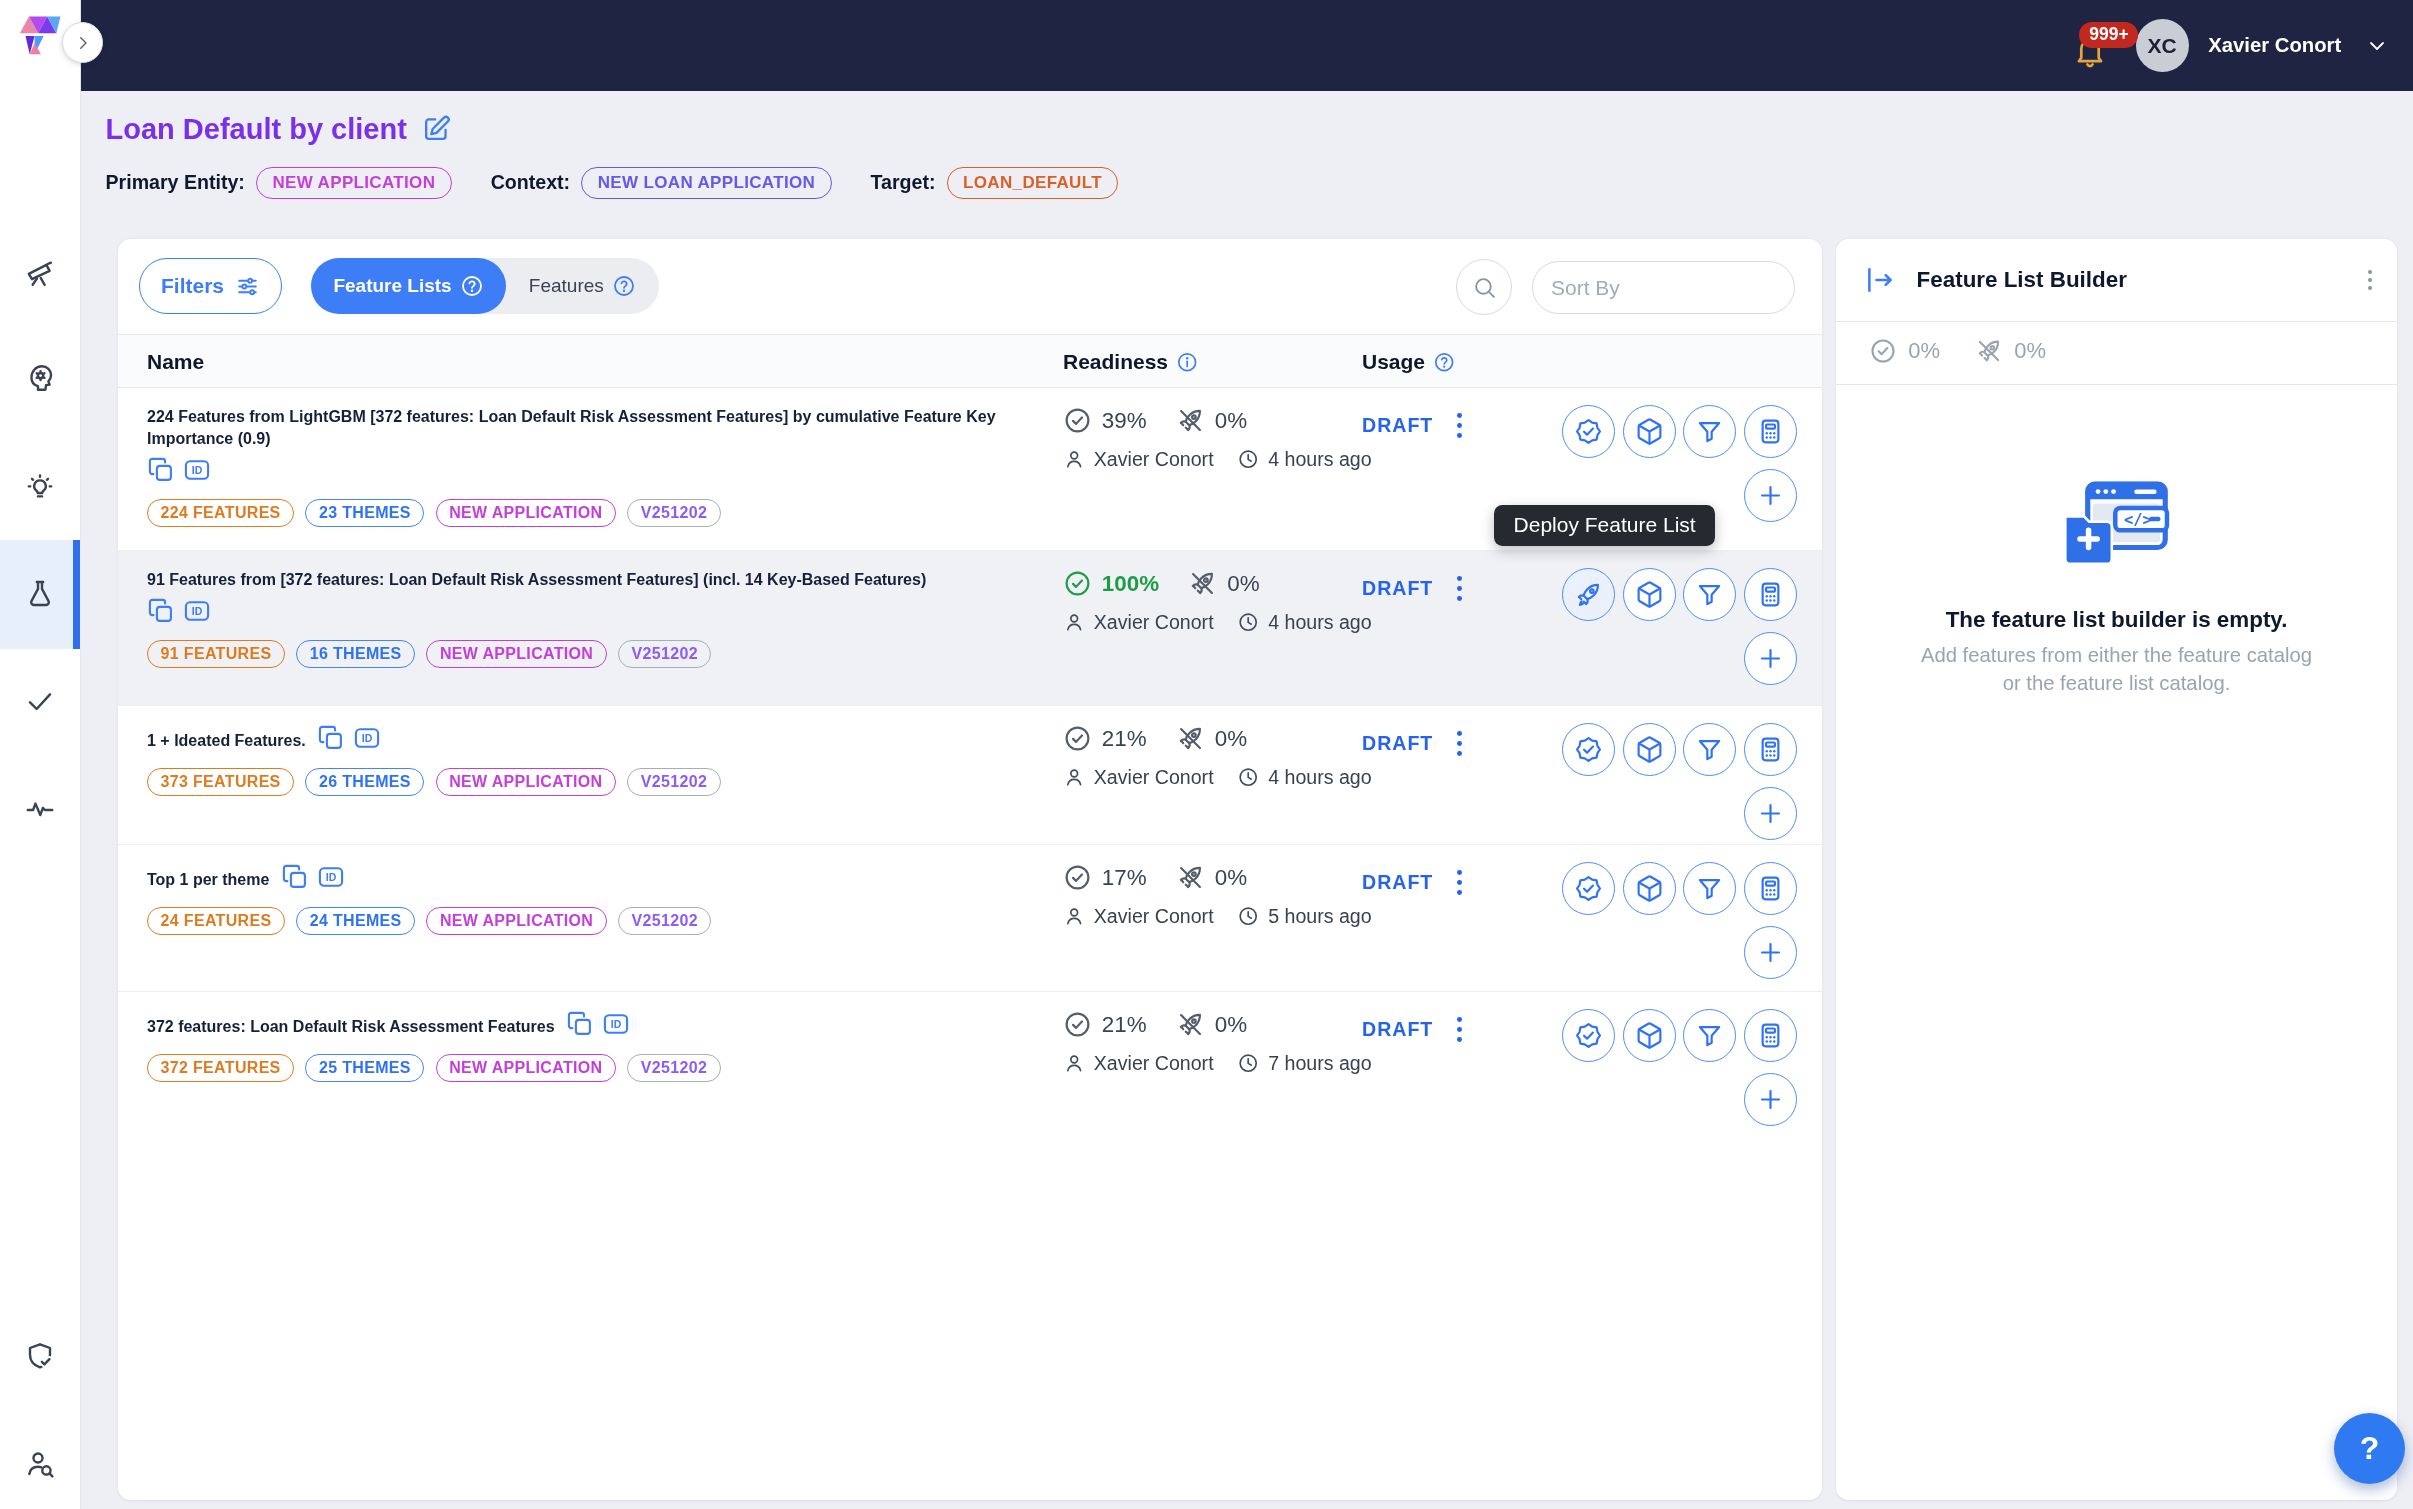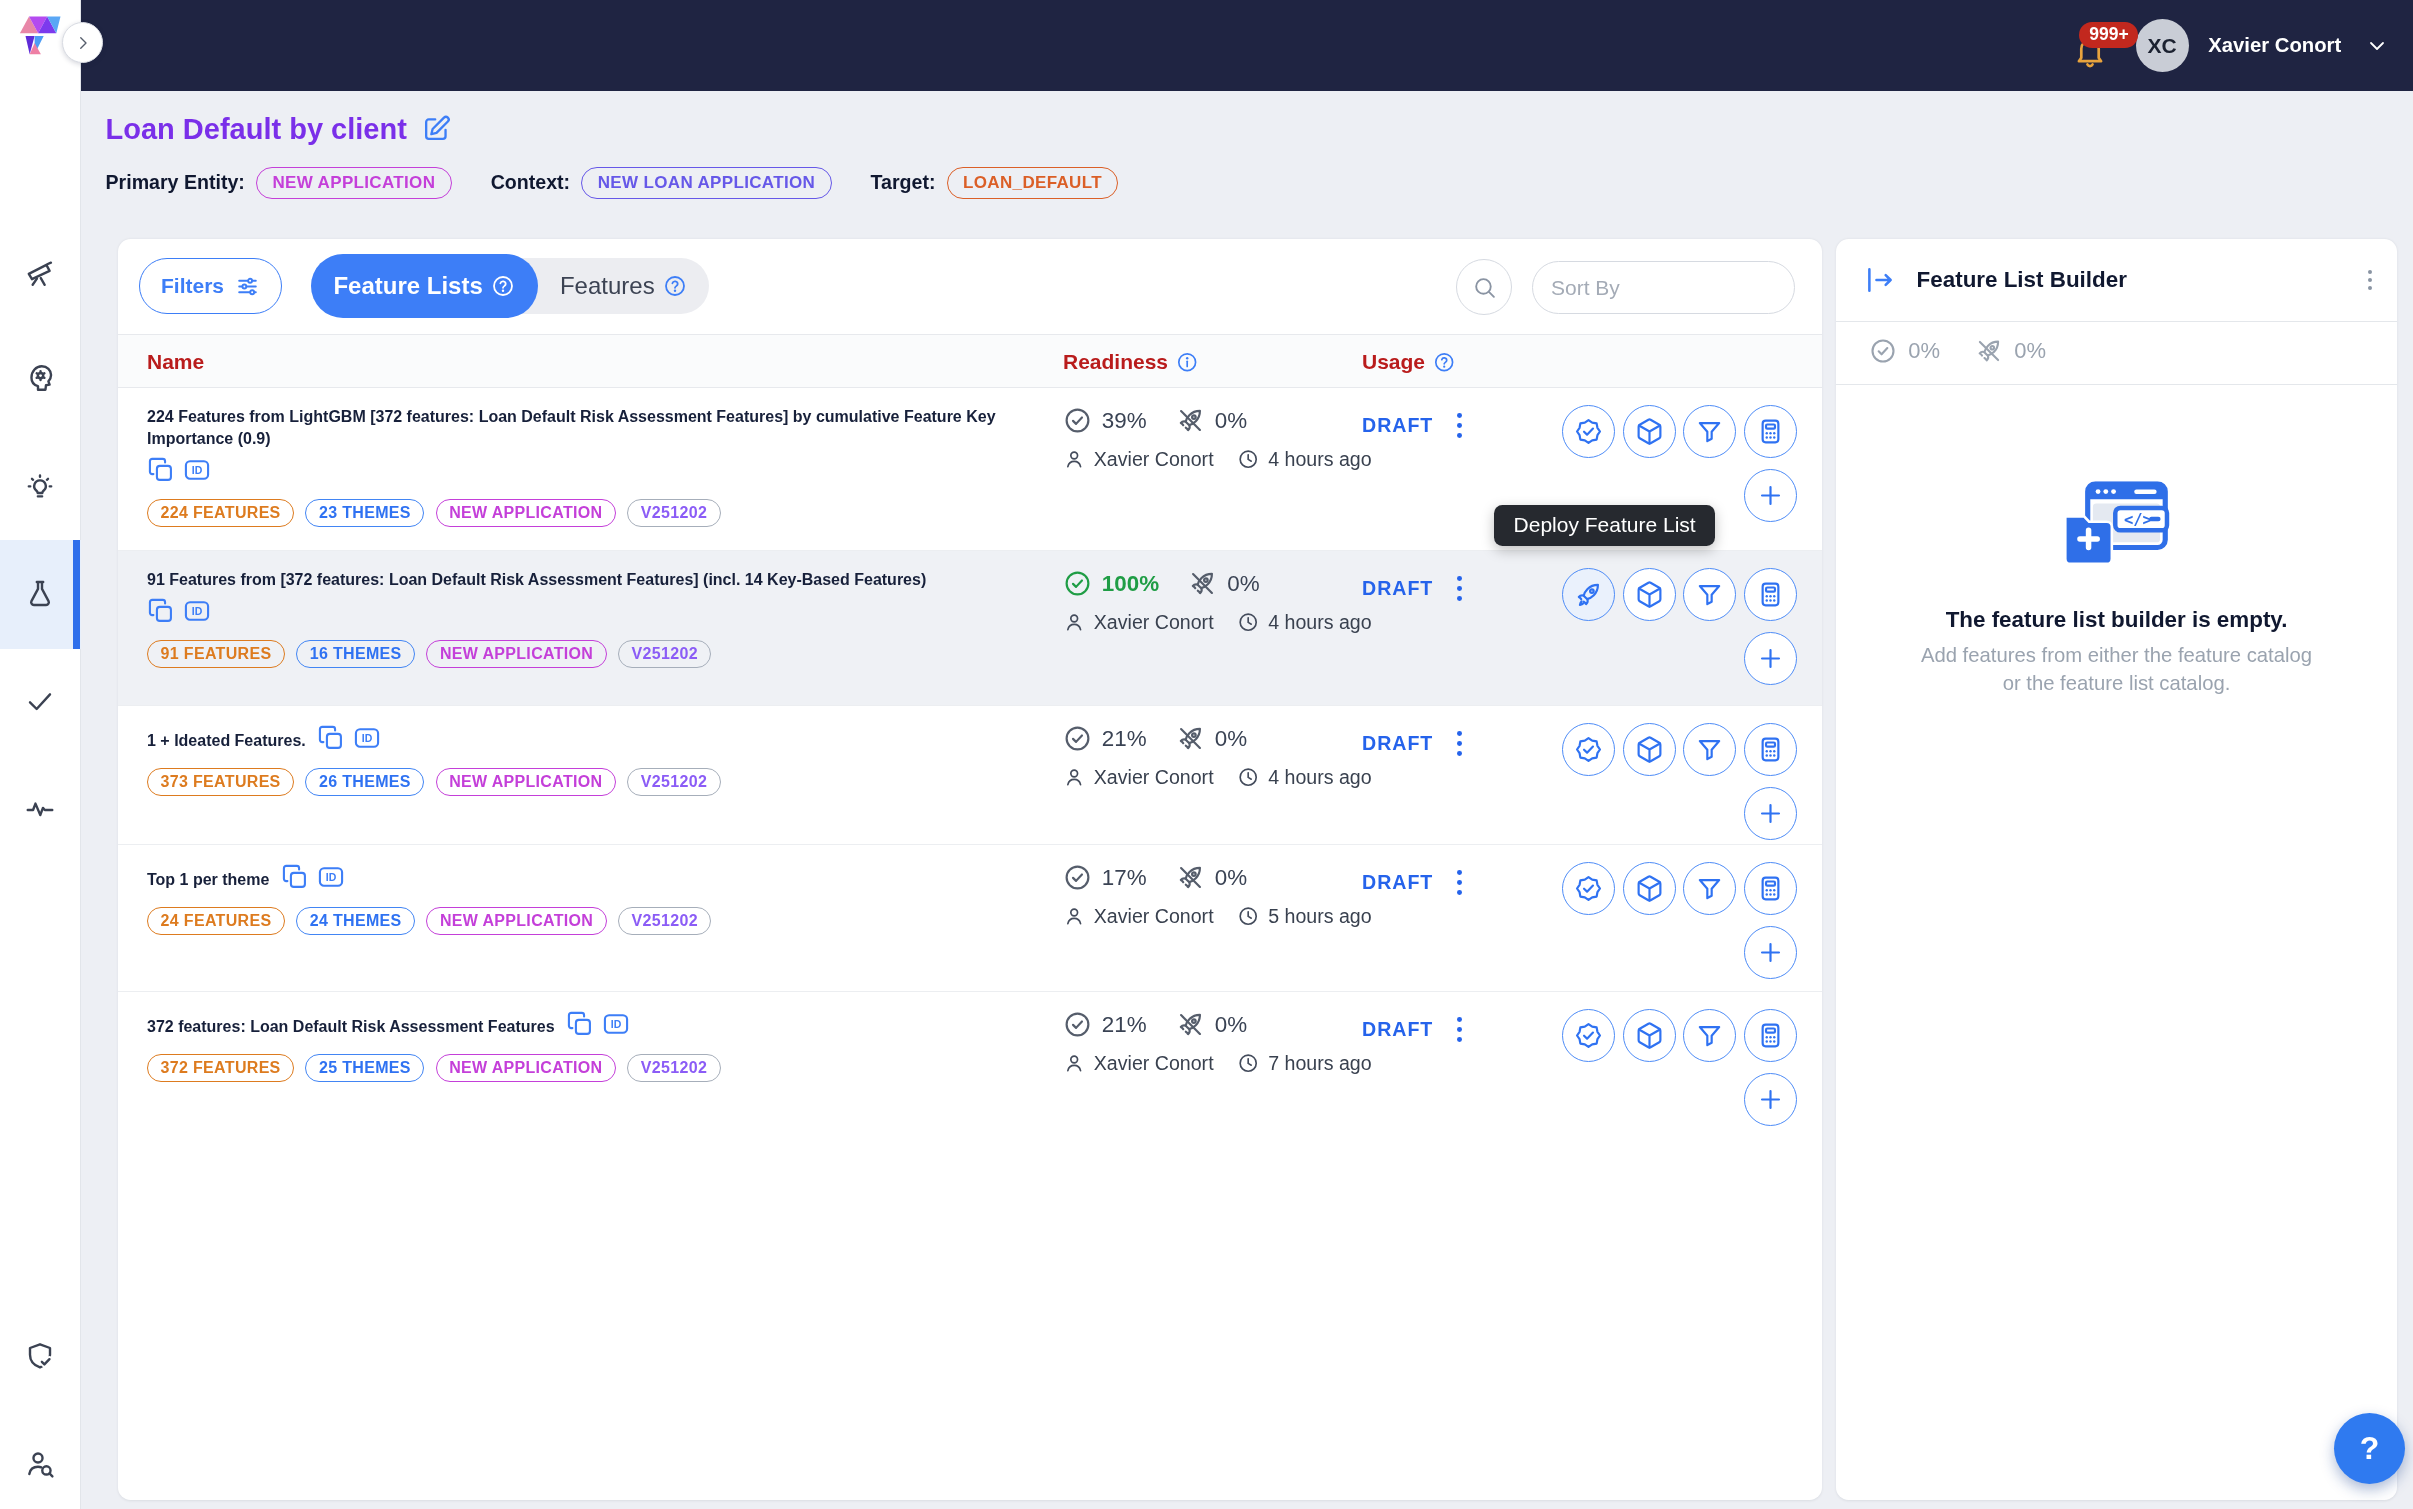--- a/index.html
+++ b/index.html
@@ -65,40 +65,40 @@
   .builder{left:1755px;top:148px;width:561px;height:1261px}
 
   
   .toolbar{position:absolute;left:0;top:0;right:0;height:95px}
   .filters-btn{position:absolute;left:21px;top:19px;height:56px;border-radius:700px;
     border:1.4px solid var(--blue);background:#fff;color:var(--blue);display:flex;align-items:center;
     gap:11.2px;padding:0 21px;font-size:21px;font-weight:700;cursor:pointer}
   .filters-btn svg{width:25px;height:25px;stroke-width:2}
   .tabs{position:absolute;left:193px;top:19px;height:56px;background:#ECEDF1;border-radius:700px;
     display:flex;align-items:center;padding:0}
-  .tab{display:flex;align-items:center;gap:8.4px;height:64px;border-radius:700px;
-    padding:0 22.4px;font-size:24px;color:#3C4353;cursor:pointer}
+  .tab{display:flex;align-items:center;gap:8.4px;height:56px;border-radius:700px;
+    padding:0 22.4px;font-size:19px;color:#3C4353;cursor:pointer}
   .tab.active{background:var(--blue);color:#fff;font-weight:600}
   .tab svg{width:24px;height:24px}
   .search-btn{position:absolute;left:1338px;top:20.3px;width:56px;height:56px;border-radius:50%;
     border:1.1px solid #D6DAE1;background:#fff;display:flex;align-items:center;justify-content:center;
     color:#8A94A3;cursor:pointer}
   .search-btn svg{width:25px;height:25px;stroke-width:2}
   .sort-box{position:absolute;left:1414px;top:22px;width:263px;height:53px;border:1.1px solid #D6DAE1;
     border-radius:700px;display:flex;align-items:center;padding:8px 18px;background:#fff}
   .sort-box input{flex:1;border:0;outline:0;font-size:21px;color:#3C4353;background:none;
     font-family:inherit}
   .sort-box input::placeholder{color:#A4ABB6}
   .sort-box svg{width:25px;height:25px;color:#A4ABB6;stroke-width:2}
 
   
   .thead{position:absolute;left:0;top:95px;right:0;height:54px;background:#FAFBFC;
     border-top:0.7px solid var(--line);border-bottom:0.7px solid var(--line)}
   .th{position:absolute;top:0;height:54px;display:flex;align-items:center;gap:8.4px;
-    font-size:21px;font-weight:600;color:#b91c1c}
+    font-size:21px;font-weight:600;color:#0f172a}
   .th svg{width:22.4px;height:22.4px;color:var(--blue)}
   .rows{position:absolute;left:0;top:149px;right:0}
   .row{position:relative;border-bottom:0.7px solid #ECEEF1}
   .h1{height:163px}.h2{height:155px;background:#EFF1F5}.h3{height:139px}.h4{height:147px}.h5{height:152px}
   .cell-name{position:absolute;left:29px;top:18px;width:897px}
   .nm{font-size:16px;font-weight:600;color:var(--ink);line-height:22px;overflow-wrap:anywhere;cursor:pointer}
   .mini-ics{display:inline-flex;gap:8.4px;vertical-align:-5.6px;margin-left:11.2px;color:var(--blue)}
   .icon-line{display:flex;gap:8.4px;margin-top:5.6px;color:var(--blue)}
   .mini-ics svg,.icon-line svg{width:28px;height:28px;cursor:pointer}
   .badges{display:flex;gap:11.2px;margin-top:15.4px}

